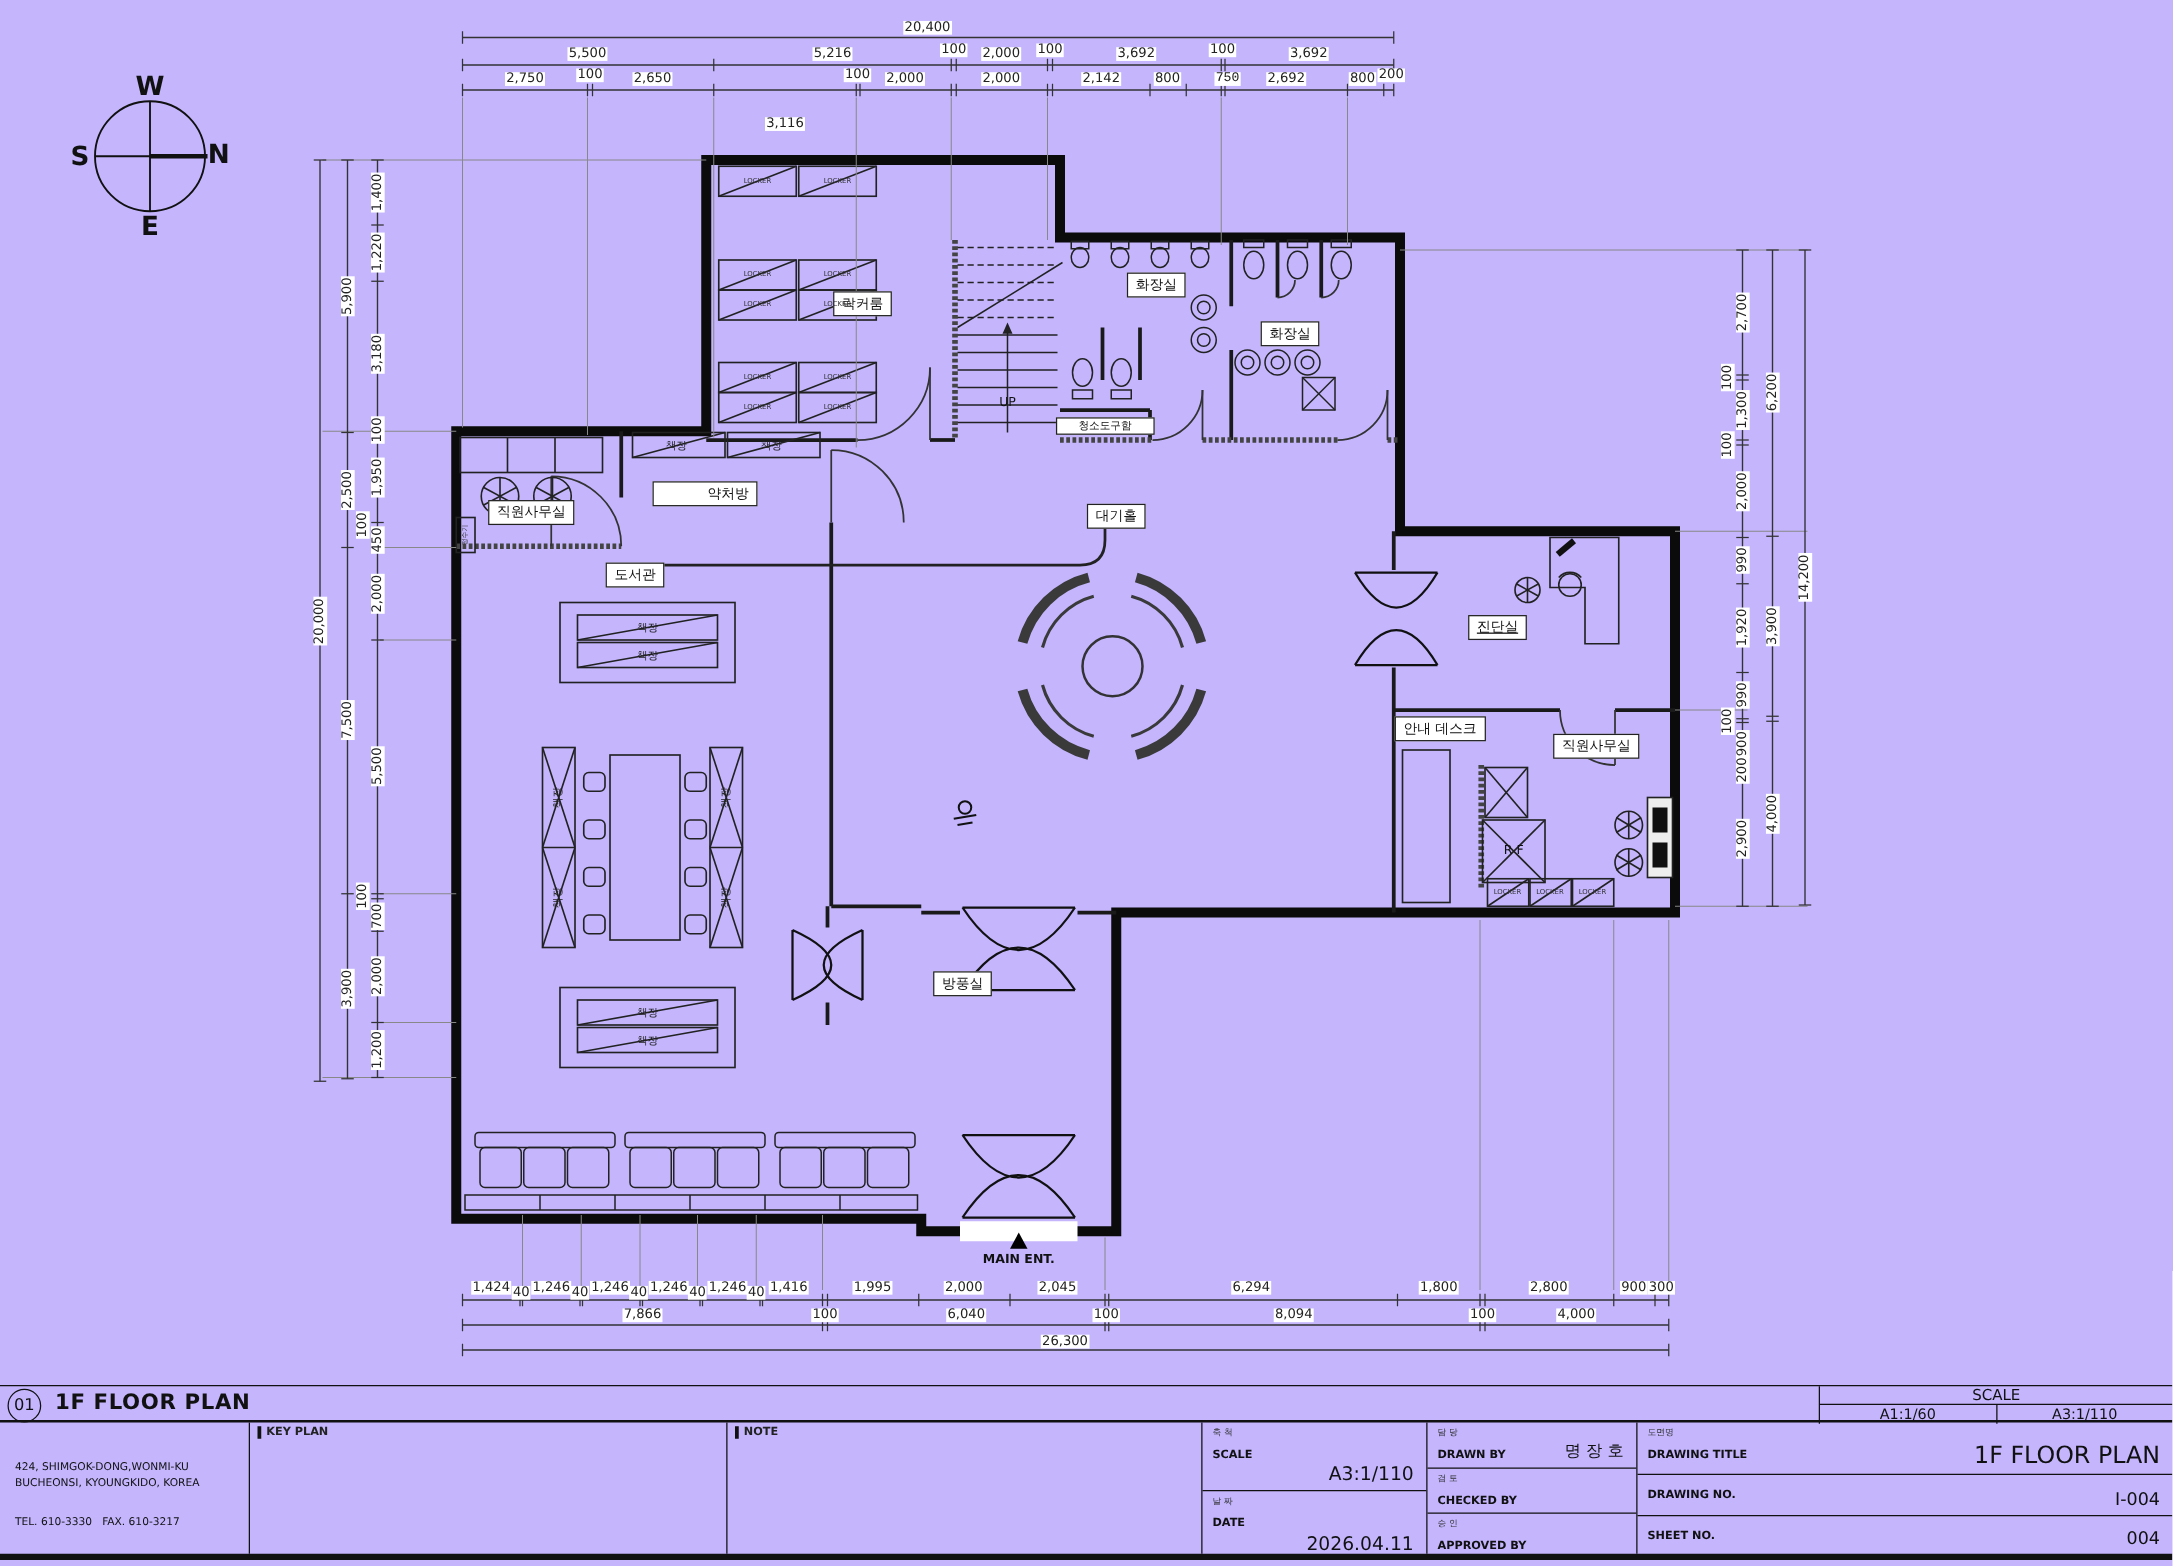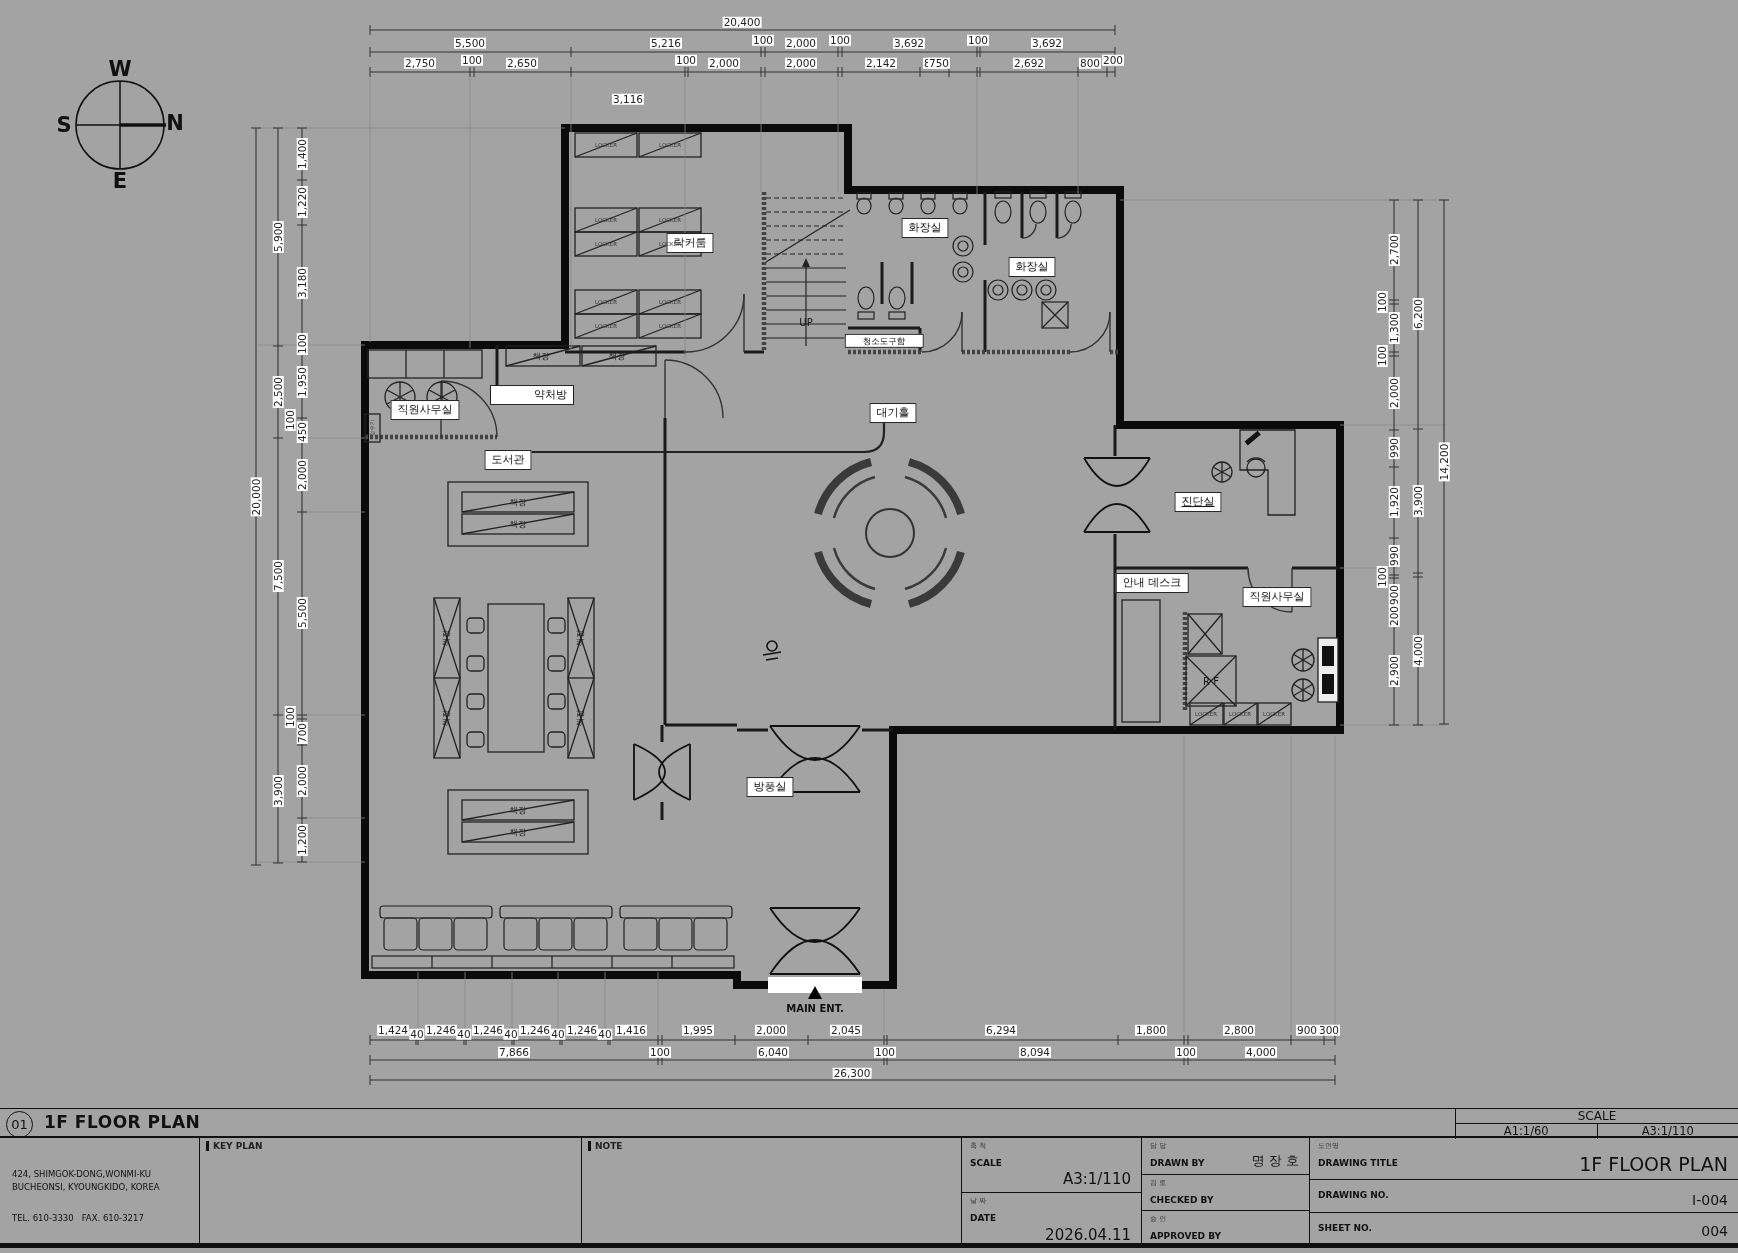--- a/index.html
+++ b/index.html
@@ -1,16 +1,16 @@
 <!DOCTYPE html>
 <html><head>
 <meta charset="utf-8">
 <style>
   html,body{margin:0;padding:0;background:#fff;}
-  #sheet{position:relative;width:1738px;height:1253px;background:#a3a3a3;overflow:hidden;
+  #sheet{position:relative;width:1738px;height:1253px;background:#c4b5fd;overflow:hidden;
          font-family:"DejaVu Sans","Liberation Sans",sans-serif;color:#111;}
   svg{position:absolute;left:0;top:0;}
   .lbl{position:absolute;transform:translate(-50%,-50%);white-space:nowrap;color:#111;
        font-family:"DejaVu Sans","Liberation Sans",sans-serif;}
   .dim{font-size:10.5px;color:#222;background:#fff;padding:0 1px;line-height:1;}
   .rot{transform:translate(-50%,-50%) rotate(-90deg);}
   .boxed{border:1.3px solid #222;background:#fff;padding:1px 6px;font-size:11px;line-height:1.45;}
   .boxed.sm{font-size:8.5px;padding:0 17px;}
   .tiny{font-size:5.5px;color:#333;letter-spacing:0;}
   .shelf{font-size:8.5px;color:#222;}
@@ -492,21 +492,21 @@
       <span class="lbl dim" style="left: 1047px; top: 43px;">3,692</span>
       <span class="lbl dim" style="left: 420px; top: 63px;">2,750</span>
       <span class="lbl dim" style="left: 472px; top: 60px;">100</span>
       <span class="lbl dim" style="left: 522px; top: 63px;">2,650</span>
       <span class="lbl dim" style="left: 628px; top: 63px; margin-top: 36px;">3,116</span>
       <span class="lbl dim" style="left: 686px; top: 60px;">100</span>
       <span class="lbl dim" style="left: 724px; top: 63px;">2,000</span>
       <span class="lbl dim" style="left: 801px; top: 63px;">2,000</span>
       <span class="lbl dim" style="left: 881px; top: 63px;">2,142</span>
       <span class="lbl dim" style="left: 934px; top: 63px;">800</span>
-      <span class="lbl dim" style="left: 939px; top: 63px;">750</span>
+      <span class="lbl dim" style="left: 982px; top: 63px; font-family: Liberation Mono, monospace;">750</span>
       <span class="lbl dim" style="left: 1029px; top: 63px;">2,692</span>
       <span class="lbl dim" style="left: 1090px; top: 63px;">800</span>
       <span class="lbl dim" style="left: 1113px; top: 60px;">200</span>
       <span class="lbl dim" style="left: 393px; top: 1030px;">1,424</span>
       <span class="lbl dim" style="left: 417px; top: 1034px;">40</span>
       <span class="lbl dim" style="left: 441px; top: 1030px;">1,246</span>
       <span class="lbl dim" style="left: 464px; top: 1034px;">40</span>
       <span class="lbl dim" style="left: 488px; top: 1030px;">1,246</span>
       <span class="lbl dim" style="left: 511px; top: 1034px;">40</span>
       <span class="lbl dim" style="left: 535px; top: 1030px;">1,246</span>
@@ -563,21 +563,21 @@
       <span class="lbl dim rot" style="left: 1382px; top: 577px;">100</span>
       <span class="lbl dim rot" style="left: 1394px; top: 595px;">900</span>
       <span class="lbl dim rot" style="left: 1394px; top: 616px;">200</span>
       <span class="lbl dim rot" style="left: 1394px; top: 671px;">2,900</span>
       <span class="lbl boxed" style="left: 690px; top: 243px;">락커룸</span>
       <span class="lbl boxed" style="left: 925px; top: 228px;">화장실</span>
       <span class="lbl boxed" style="left: 1032px; top: 267px;">화장실</span>
       <span class="lbl boxed sm" style="left: 884px; top: 341px;">청소도구함</span>
       <span class="lbl boxed" style="left: 893px; top: 413px;">대기홀</span>
       <span class="lbl boxed" style="left: 425px; top: 410px;">직원사무실</span>
-      <span class="lbl boxed" style="left: 532px; top: 395px; padding-left: 43px;">약처방</span>
+      <span class="lbl boxed" style="left: 564px; top: 395px; padding-left: 43px;">약처방</span>
       <span class="lbl boxed" style="left: 508px; top: 460px;">도서관</span>
       <span class="lbl boxed" style="left: 1198px; top: 502px; text-decoration: underline;">진단실</span>
       <span class="lbl boxed" style="left: 1152px; top: 583px;">안내 데스크</span>
       <span class="lbl boxed" style="left: 1277px; top: 597px;">직원사무실</span>
       <span class="lbl boxed" style="left: 770px; top: 787px;">방풍실</span>
       <span class="lbl plain" style="left: 806px; top: 322px;">UP</span>
       <span class="lbl plain bold" style="left: 815px; top: 1008px;">MAIN ENT.</span>
       <span class="lbl plain" style="left: 1211px; top: 681px;">R F</span>
       <span class="lbl tiny rot" style="left: 372px; top: 428px;">정수기</span>
       <span class="lbl tiny" style="left: 606px; top: 145px;">LOCKER</span>

